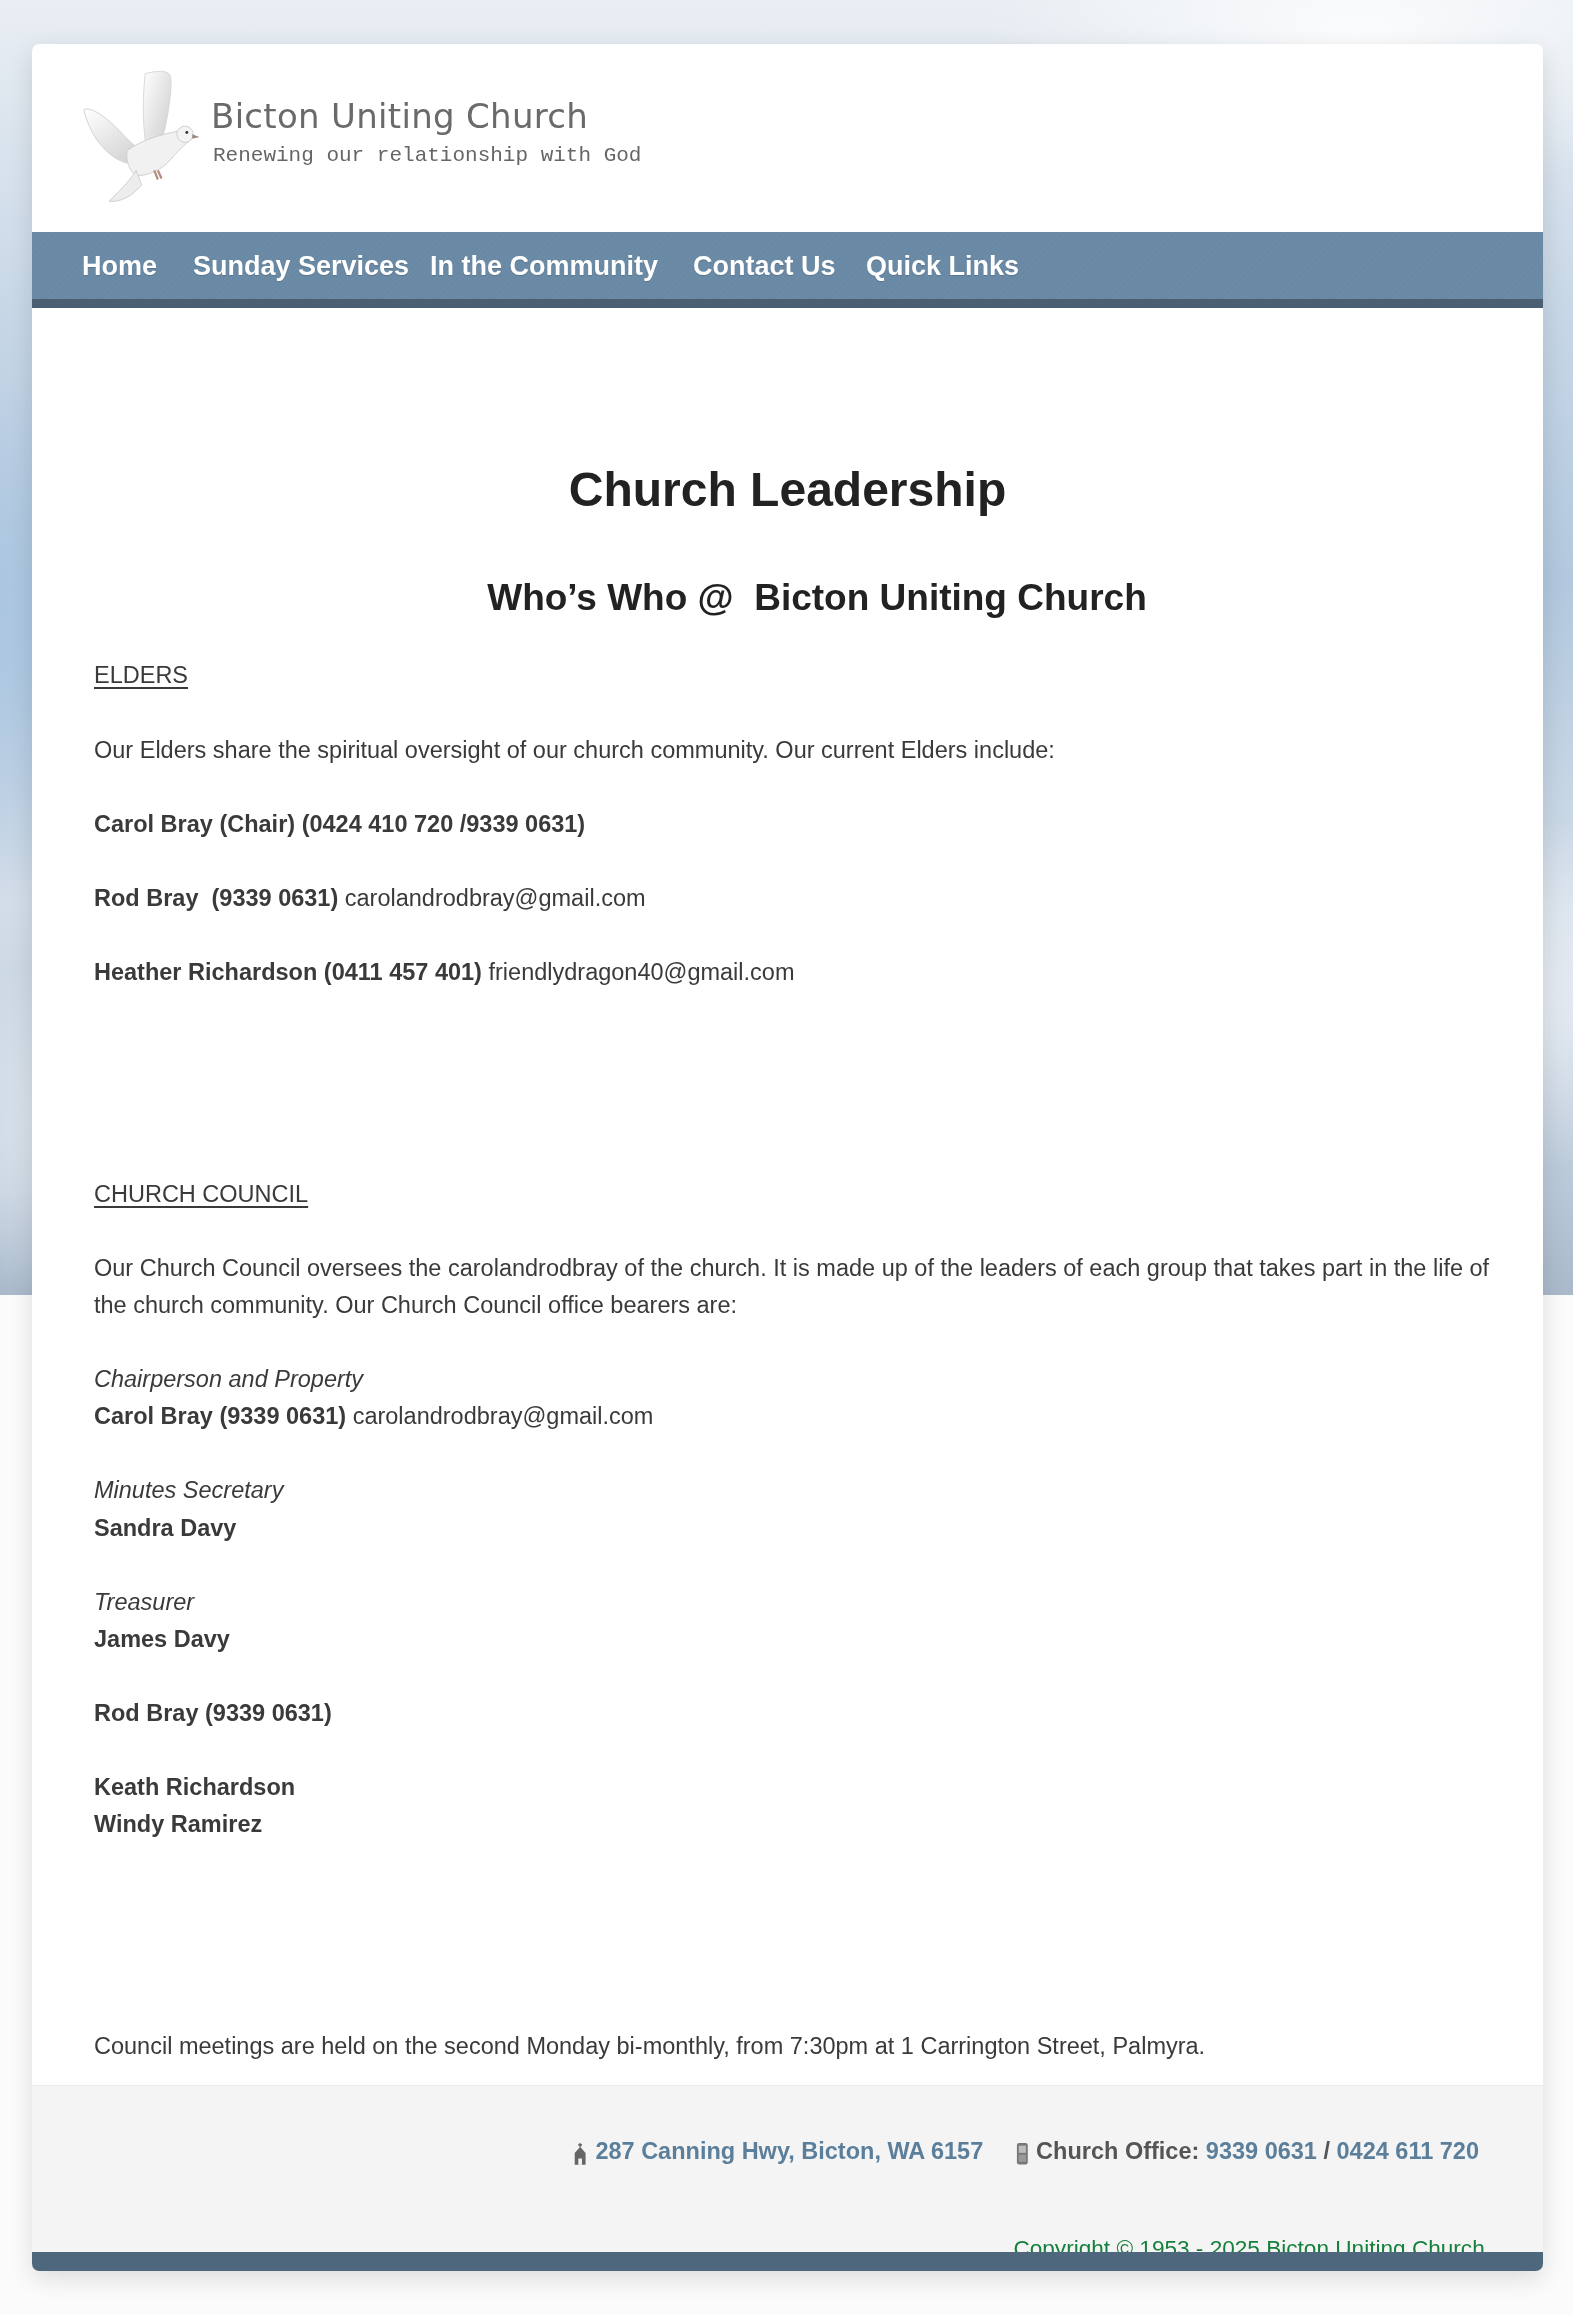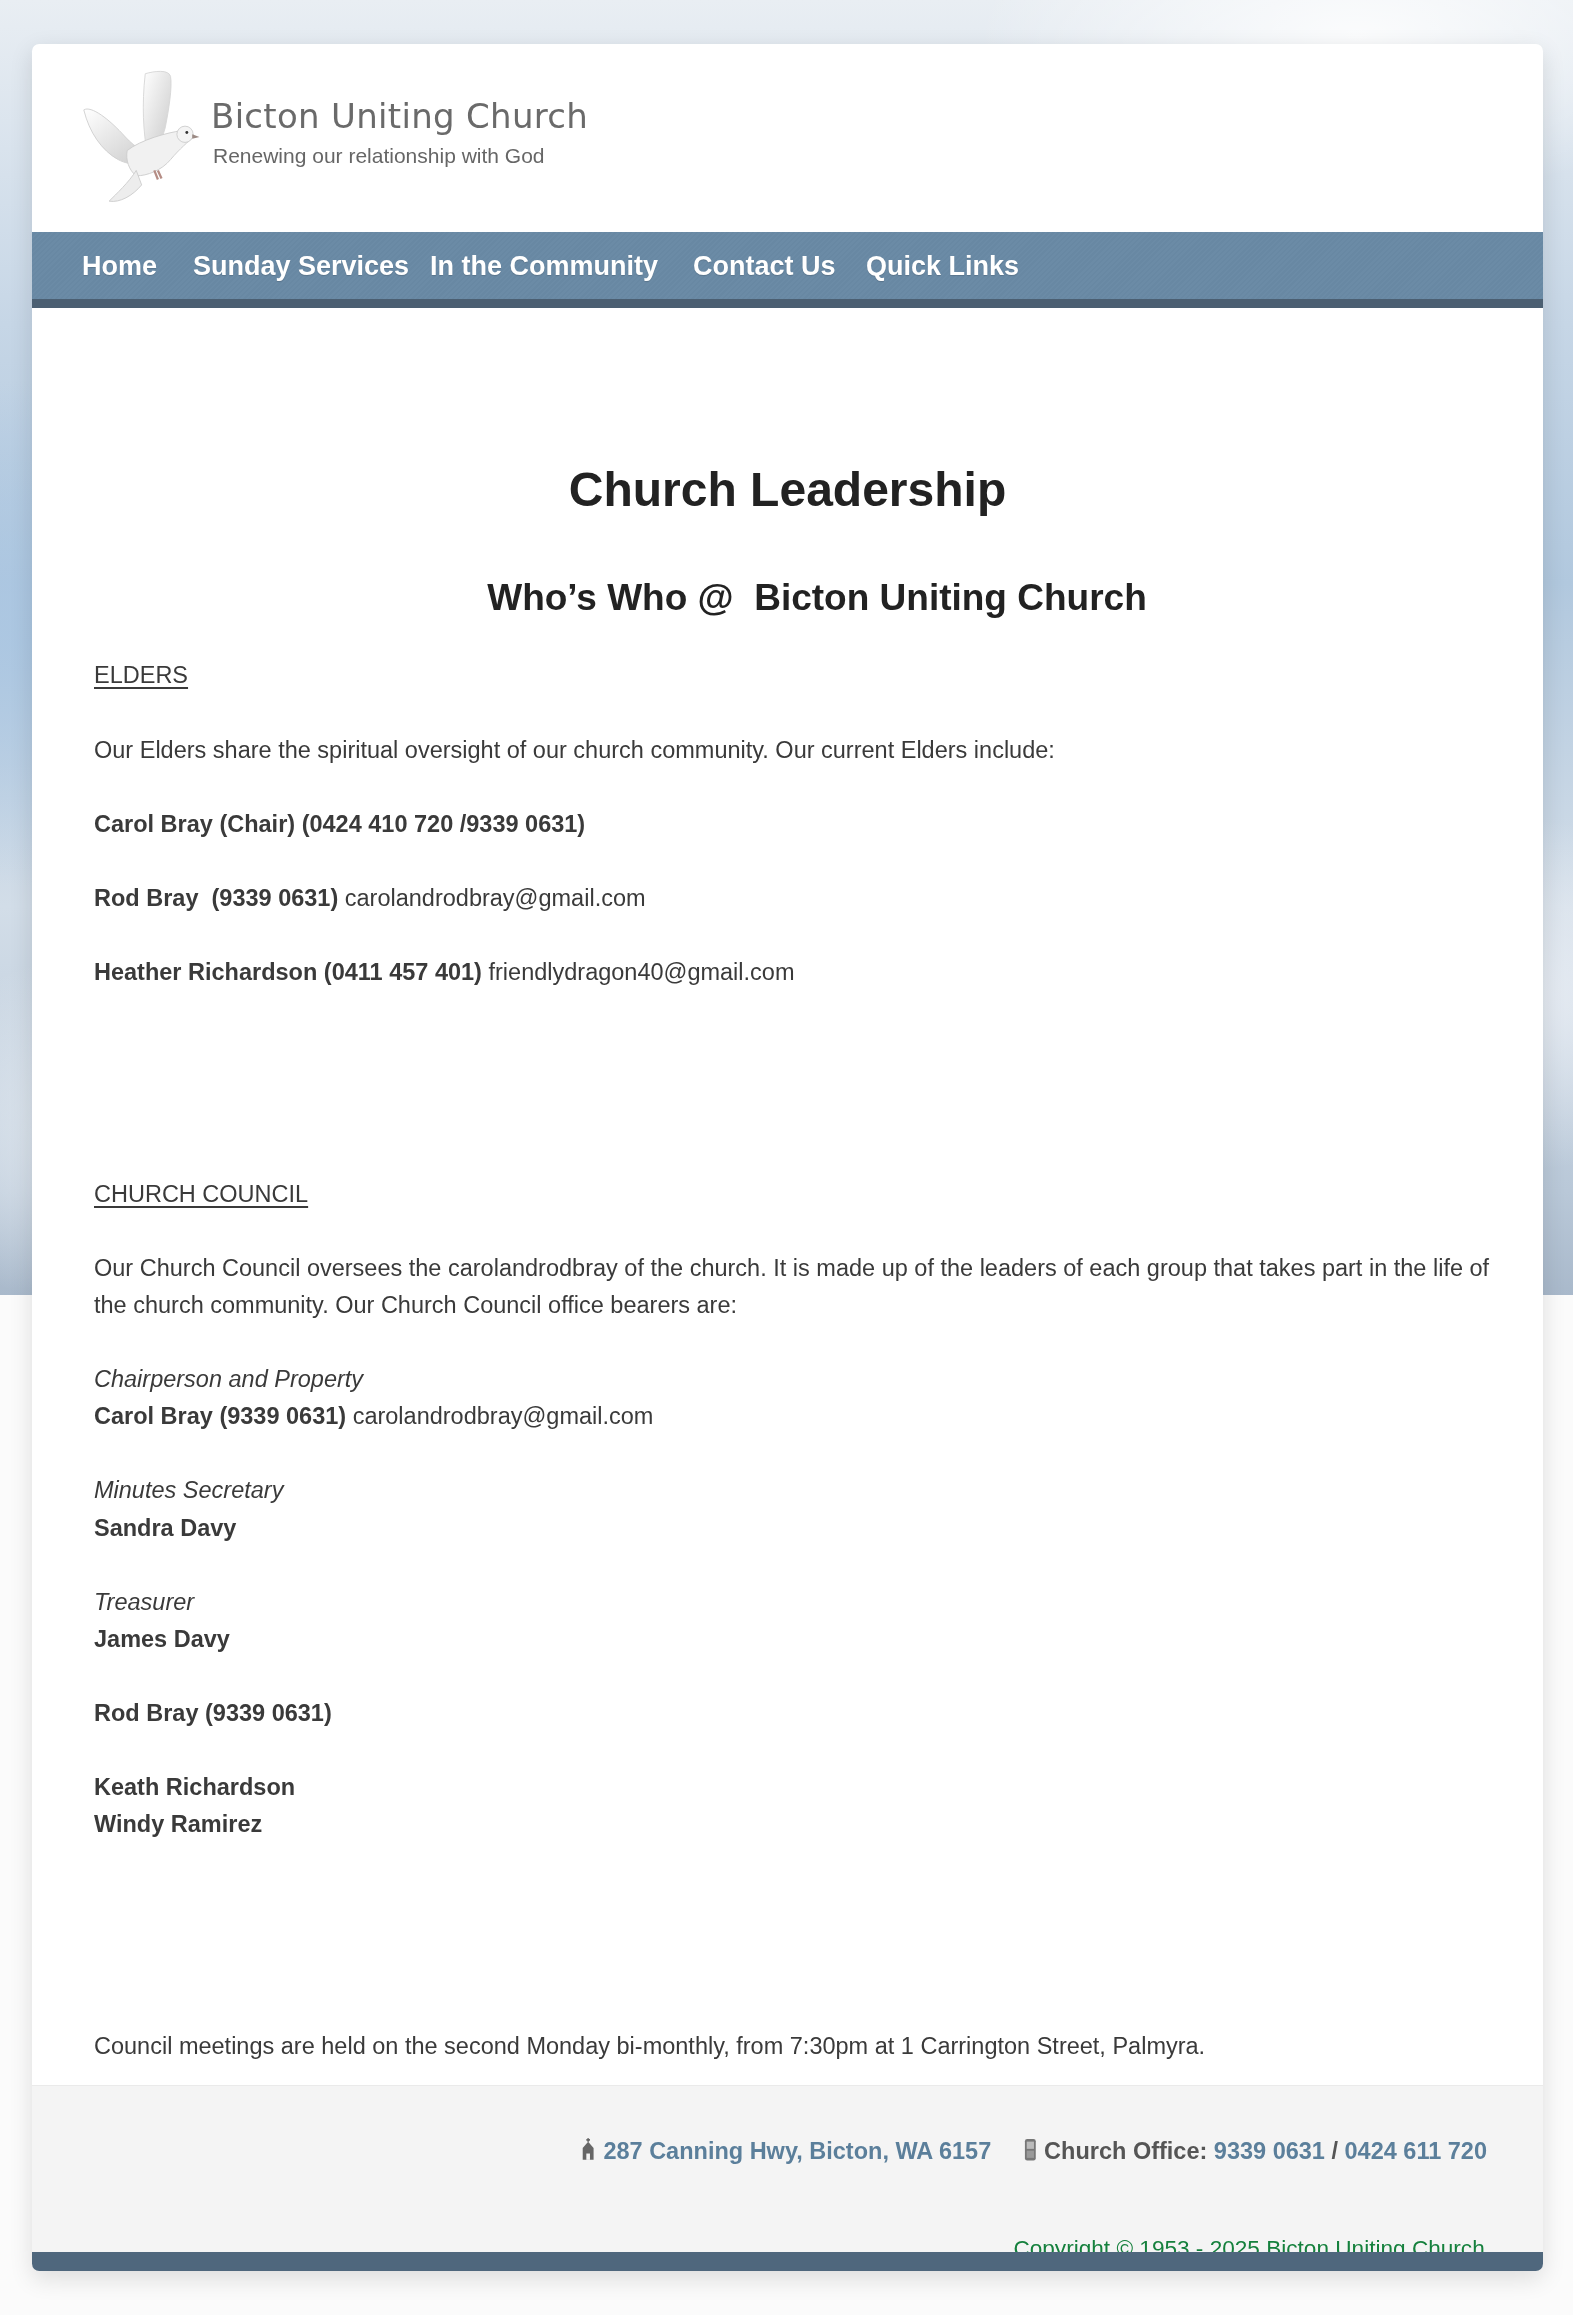--- a/index.html
+++ b/index.html
@@ -29,21 +29,21 @@
   .header { position: absolute; left: 0; top: 0; width: 1511px; height: 188px; padding-left: 43px; }
   .logo-dove { position: absolute; left: 50px; top: 25px; width: 122px; height: 136px; }
   .logo-title {
     position: absolute; left: 179px; top: 52px;
     font-family: "DejaVu Sans", sans-serif; font-weight: 200;
     font-size: 34px; color: #6a6a6a; letter-spacing: 0.3px;
     font-weight: normal;
   }
   .logo-tagline {
     position: absolute; left: 181px; top: 100px;
-    font-family: Liberation Sans, sans-serif; font-size: 21px; color: #666;
+    font-family: Liberation Mono, monospace; font-size: 21px; color: #666;
   }
   .nav {
     position: absolute; left: 0; top: 188px; width: 1511px; height: 76px;
     background: repeating-linear-gradient(135deg, #6b8ba6 0px, #6b8ba6 1.8px, #6888a3 1.8px, #6888a3 3.6px);
     border-bottom: 9px solid #4b5f72;
   }
   .nav-item {
     position: absolute; top: 19px;
     font-family: "Liberation Sans", sans-serif; font-weight: bold;
     font-size: 27px; color: #ffffff; text-decoration: none;
@@ -80,23 +80,23 @@
   .u { text-decoration: underline; text-underline-offset: 3.6px; }
   .b { font-weight: bold; }
   .i { font-style: italic; }
   .para-wrap { white-space: normal; width: 1411px; }
   .footer-band {
     position: absolute; left: 0; top: 2041px; width: 1511px; height: 167px;
     background: #f4f4f4;
     border-top: 1.8px solid #eaeaea;
   }
   .footer-contact {
-    position: absolute; right: 56px; top: 52px;
+    position: absolute; right: 64px; top: 52px;
     font-family: "Liberation Sans", sans-serif; font-size: 23.5px; font-weight: bold;
-    color: #555; white-space: pre; display: flex; align-items: flex-start;
+    color: #555; white-space: pre; display: flex; align-items: flex-end;
   }
   .footer-contact a { color: #5b7f9b; text-decoration: none; cursor: pointer; }
   .footer-copyright {
     position: absolute; right: 52px; top: 109px;
     font-family: "Liberation Sans", sans-serif; font-size: 22.6px; color: #15803d; margin-top: 41px;
   }
   .footer-bar {
     position: absolute; left: 0; top: 2208px; width: 1511px; height: 19px;
     background: #4f677d; border-radius: 0 0 7.2px 7.2px;
   }

